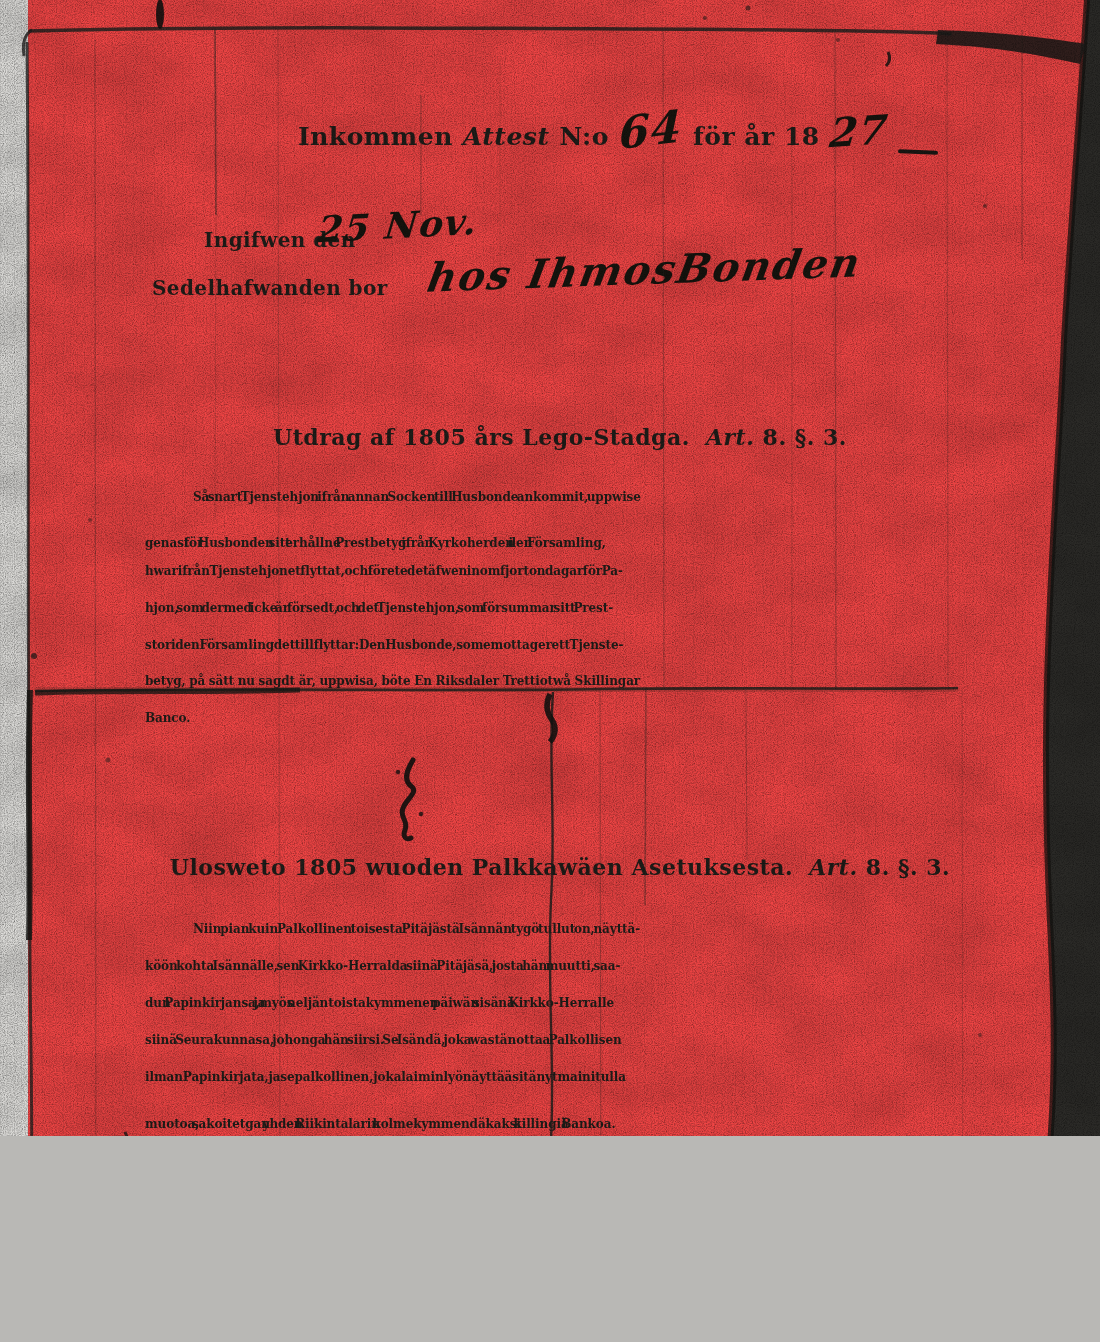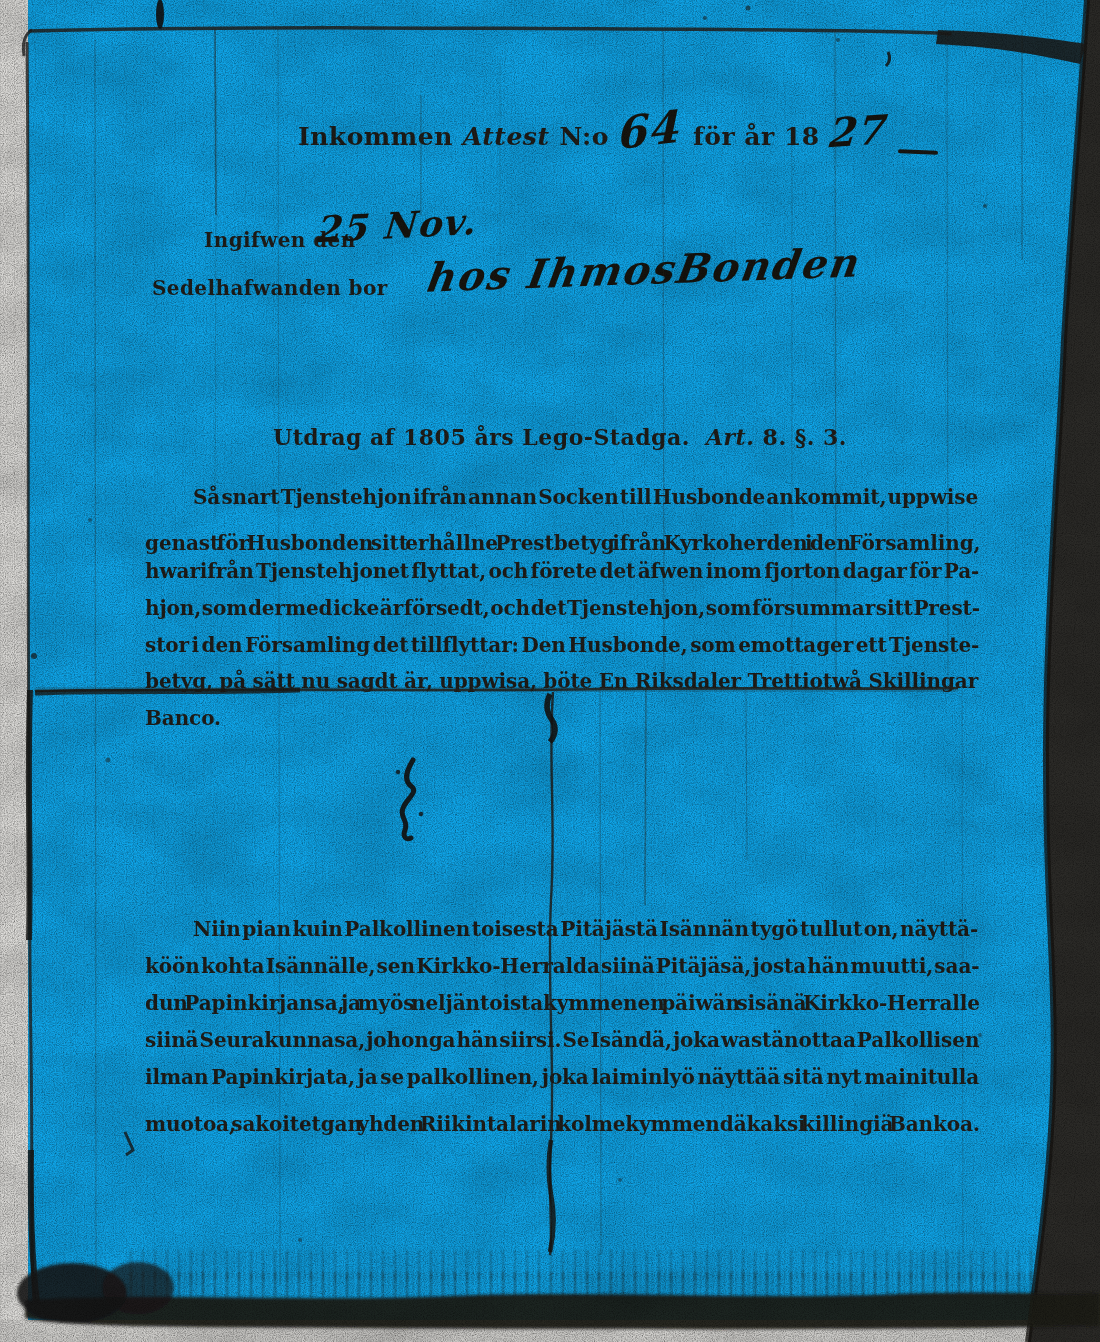--- a/index.html
+++ b/index.html
@@ -1,18 +1,18 @@
 <!DOCTYPE html>
 <html><head>
 <meta charset="utf-8">
 <style>
   html,body{margin:0;padding:0;background:#b9b8b5;}
   .page{
-    position:relative;width:1100px;height:1342px;overflow:hidden;
-    background:#0ea5e9;
+    position:relative;width:1100px;height:1136px;overflow:hidden;
+    background:#ef4444;
     font-family:"DejaVu Serif","Liberation Serif",serif;
     color:#201e1a;
   }
   
   .striations{
     position:absolute;inset:0;z-index:1;pointer-events:none;
     background:repeating-linear-gradient(90deg,
       rgba(40,38,34,0.045) 0 1px, rgba(0,0,0,0) 1px 3px,
       rgba(40,38,34,0.02) 3px 4px, rgba(0,0,0,0) 4px 7px);
   }
@@ -41,21 +41,21 @@
   .hw-holder{left:428px;top:246px;font-size:40px;transform:rotate(-2deg) skewX(-12deg);white-space:nowrap;letter-spacing:2px;}
 
   .sec-heading{
     left:150px;top:424px;width:820px;text-align:center;
     font-size:22px;font-weight:700;letter-spacing:0.5px;white-space:nowrap;
   }
   .sec-heading .ref{margin-left:16px;}
   .sec-heading .ref .art{font-style:italic;font-weight:600;}
   .fi-heading{top:854px;}
 
-  .paragraph{left:145px;width:812px;font-size:20px;font-weight:700;letter-spacing:-0.1px;}
+  .paragraph{left:145px;width:812px;font-size:12px;font-weight:700;letter-spacing:-0.1px;}
   .sv-par{top:479px;}
   .fi-par{top:911px;}
   .pline{height:36.9px;line-height:36.9px;white-space:nowrap;overflow:visible;}
   .pline.indent{padding-left:48px;}
   .pline span{display:inline-block;white-space:nowrap;}
 
   
   .artifacts{position:absolute;inset:0;z-index:5;pointer-events:none;}
   .grain{position:absolute;inset:0;z-index:6;pointer-events:none;mix-blend-mode:multiply;}
   .streaks{
@@ -97,20 +97,23 @@
   <div class="txt paragraph sv-par">
     <div class="pline indent"><span style="word-spacing: -5.66667px;">Så snart Tjenstehjon ifrån annan Socken till Husbonde ankommit, uppwise</span></div>
     <div class="pline"><span style="word-spacing: -9.30625px; margin-top: 9px;">genast för Husbonden sitt erhållne Prestbetyg ifrån Kyrkoherden i den Församling,</span></div>
     <div class="pline"><span style="word-spacing: -4.44176px; text-align: right;">hwarifrån Tjenstehjonet flyttat, och förete det äfwen inom fjorton dagar för Pa-</span></div>
     <div class="pline"><span style="word-spacing: -6.18099px;">hjon, som dermed icke är försedt, och det Tjenstehjon, som försummar sitt Prest-</span></div>
     <div class="pline"><span style="word-spacing: -4.32244px;">stor i den Församling det tillflyttar: Den Husbonde, som emottager ett Tjenste-</span></div>
     <div class="pline"><span style="word-spacing: -0.40767px;">betyg, på sätt nu sagdt är, uppwisa, böte En Riksdaler Trettiotwå Skillingar</span></div>
     <div class="pline no-fit"><span>Banco.</span></div>
   </div>
 
+  <div class="txt sec-heading fi-heading">
+    <span>Ulosweto 1805 wuoden Palkkawäen Asetuksesta.</span><span class="ref"><span class="art">Art.</span> <span>8. §. 3.</span></span>
+  </div>
   <div class="txt paragraph fi-par">
     <div class="pline indent"><span style="word-spacing: -5.22031px;">Niin pian kuin Palkollinen toisesta Pitäjästä Isännän tygö tullut on, näyttä-</span></div>
     <div class="pline"><span style="word-spacing: -5.52969px;">köön kohta Isännälle, sen Kirkko-Herralda siinä Pitäjäsä, josta hän muutti, saa-</span></div>
     <div class="pline"><span style="word-spacing: -10.3103px;">dun Papinkirjansa, ja myös neljäntoistakymmenen päiwän sisänä Kirkko-Herralle</span></div>
     <div class="pline"><span style="word-spacing: -5.78472px;">siinä Seurakunnasa, johonga hän siirsi. Se Isändä, joka wastänottaa Palkollisen</span></div>
     <div class="pline"><span style="word-spacing: -4.08906px; text-align: right;">ilman Papinkirjata, ja se palkollinen, joka laiminlyö näyttää sitä nyt mainitulla</span></div>
     <div class="pline"><span style="word-spacing: -11.3984px; margin-top: 11px;">muotoa, sakoitetgan yhden Riikintalarin kolmekymmendäkaksi killingiä Bankoa.</span></div>
   </div>
 
   <div class="streaks s1"></div>

